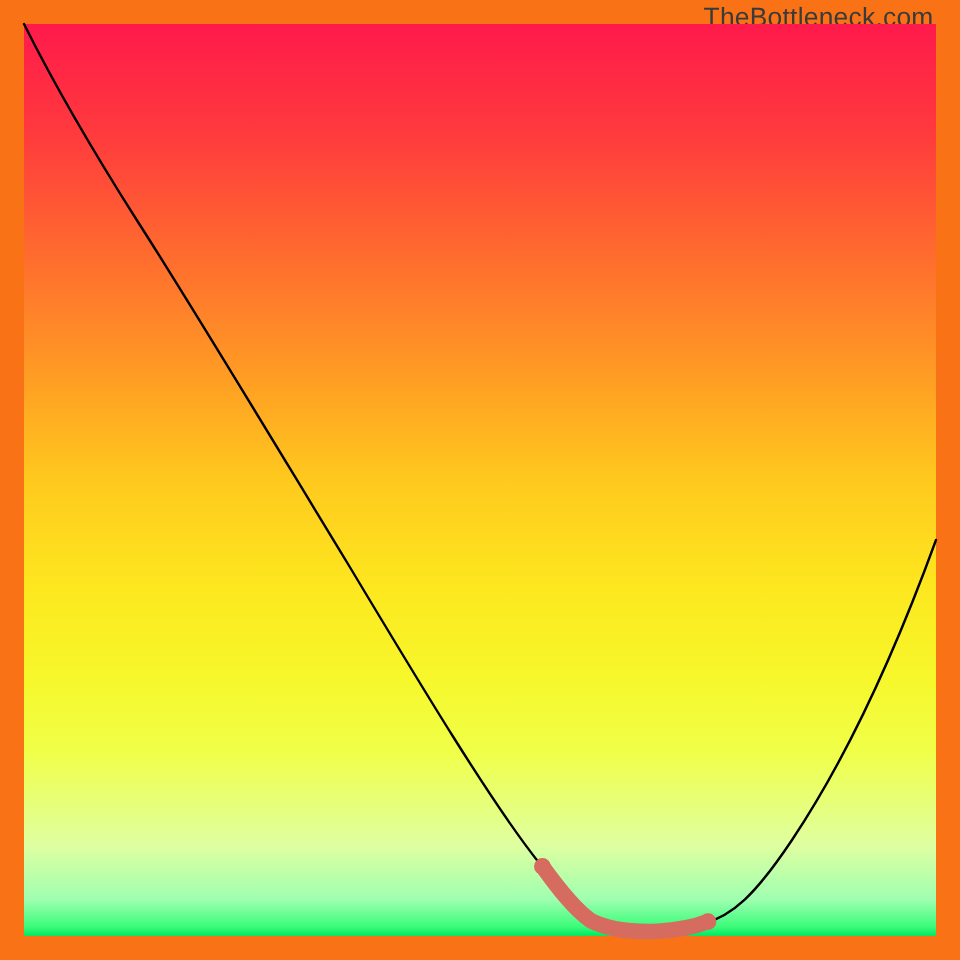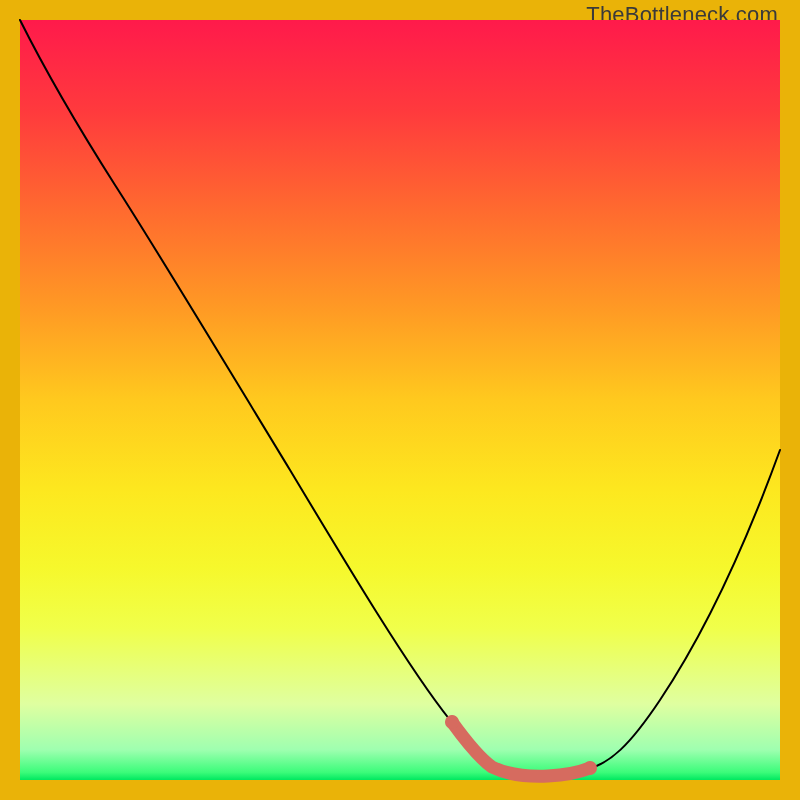--- a/index.html
+++ b/index.html
@@ -8,21 +8,21 @@
     width: 800px;
     height: 800px;
     overflow: hidden;
     background: #000;
     font-family: Arial, Helvetica, sans-serif;
   }
   .frame {
     position: relative;
     width: 800px;
     height: 800px;
-    background: #eab308;
+    background: #f97316;
   }
   .plot {
     position: absolute;
     left: 20px;
     top: 20px;
     width: 760px;
     height: 760px;
     background: linear-gradient(to bottom,
       #ff1a4b 0%,
       #ff3a3d 12%,

